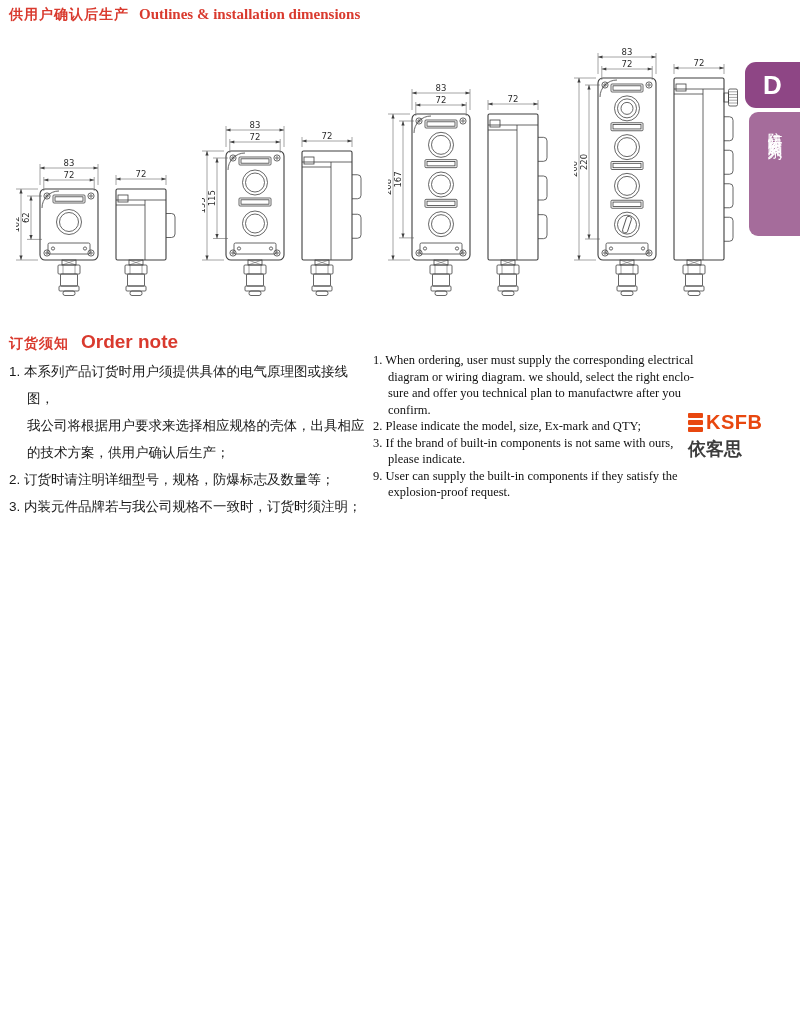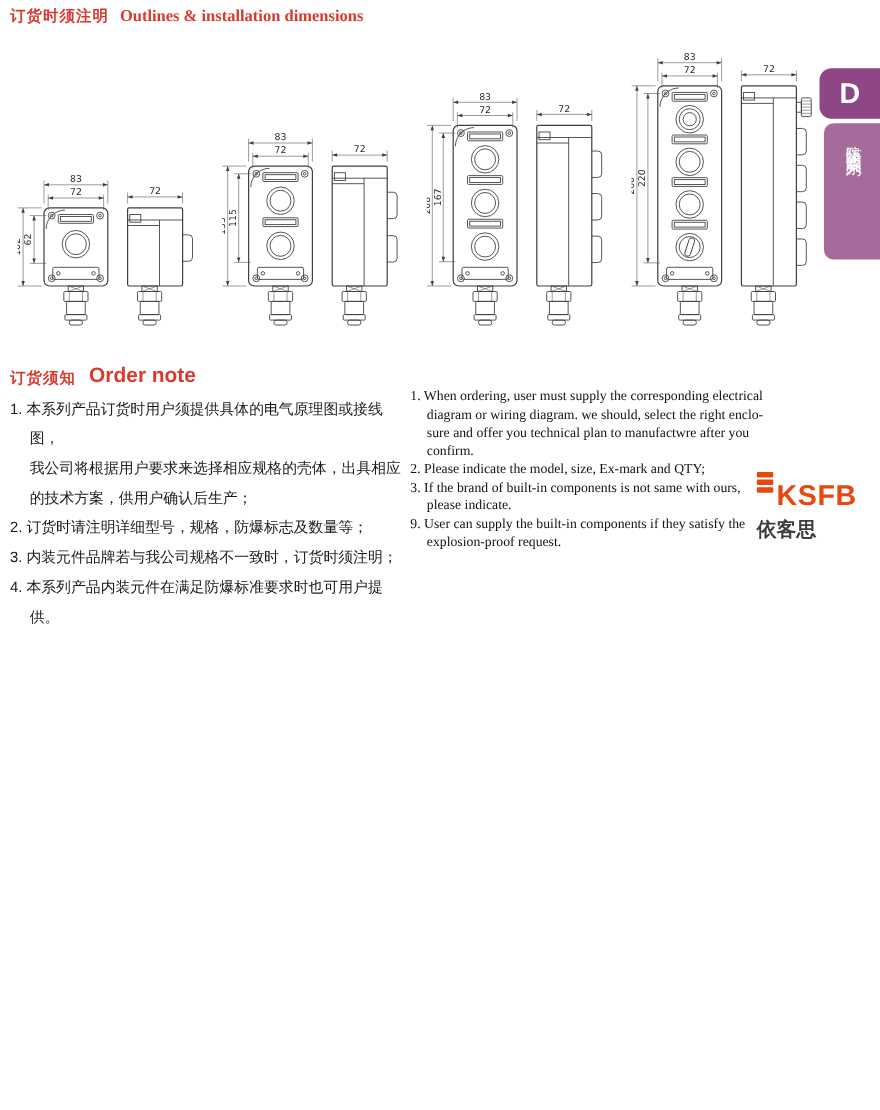--- a/index.html
+++ b/index.html
@@ -37,31 +37,31 @@
   .zh-col{position:absolute;left:0;top:27px;width:362px;font-size:13.5px;line-height:27px;color:#191919;}
   .zh-item{white-space:pre-line;padding-left:18px;text-indent:-18px;}
   .en-col{position:absolute;left:364px;top:21px;width:328px;font-family:"Liberation Serif",serif;
           font-weight:normal;font-size:12.5px;line-height:16.5px;color:#111;}
   .en-item{white-space:pre-line;padding-left:15px;text-indent:-15px;}
   
   .logo{position:absolute;left:688px;top:411px;width:108px;}
   .logo-word{display:flex;align-items:center;gap:2px;}
   .logo-e{display:inline-flex;flex-direction:column;gap:2.5px;margin-right:1px;}
   .logo-e i{display:block;width:15px;height:4.8px;border-radius:1px;background:var(--orange);}
-  .logo-latin{font-size:26px;font-weight:bold;letter-spacing:.5px;color:var(--orange);margin-top:24px;}
+  .logo-latin{font-size:20px;font-weight:bold;letter-spacing:.5px;color:var(--orange);}
   .logo-cjk{margin-top:3px;display:flex;justify-content:space-between;width:102px;
             font-size:18px;font-weight:bold;color:#3d3d3d;}
 </style>
 </head>
 <body>
 
 <div class="page" style="--red: #d93a2e; --orange: #e8470f; --purple1: #8e4685; --purple2: #a56c9b;">
 
   <div class="title-row">
-    <span class="title-zh">订货时须注明</span>
+    <span class="title-zh">供用户确认后生产</span>
     <span class="title-en">Outlines &amp; installation dimensions</span>
   </div>
 
   <div id="drawings">
       <div class="pair">
         <div class="fig">
           <svg xmlns="http://www.w3.org/2000/svg" width="88" height="141" viewBox="0 0 88 141">
             <rect x="24" y="32" width="58" height="71" rx="5" class="ln"></rect>
             <path d="M26 51 A17 17 0 0 1 43 34" class="lt"></path>
             <circle cx="31" cy="39" r="3.1" class="lt"></circle>
@@ -437,21 +437,20 @@
     <div class="on-heading">
       <span class="zh">订货须知</span>
       <span class="en">Order note</span>
     </div>
     <div class="zh-col">
       <div class="zh-item">1. 本系列产品订货时用户须提供具体的电气原理图或接线图，
 我公司将根据用户要求来选择相应规格的壳体，出具相应
 的技术方案，供用户确认后生产；</div>
       <div class="zh-item">2. 订货时请注明详细型号，规格，防爆标志及数量等；</div>
       <div class="zh-item">3. 内装元件品牌若与我公司规格不一致时，订货时须注明；</div>
-      <div class="zh-item">4. 本系列产品内装元件在满足防爆标准要求时也可用户提供。</div>
     </div>
     <div class="en-col">
       <div class="en-item">1. When ordering, user must supply the corresponding electrical
 diagram or wiring diagram. we should, select the right enclo-
 sure and offer you technical plan to manufactwre after you
 confirm.</div>
       <div class="en-item">2. Please indicate the model, size, Ex-mark and QTY;</div>
       <div class="en-item">3. If the brand of built-in components is not same with ours,
 please indicate.</div>
       <div class="en-item">9. User can supply the built-in components if they satisfy the

